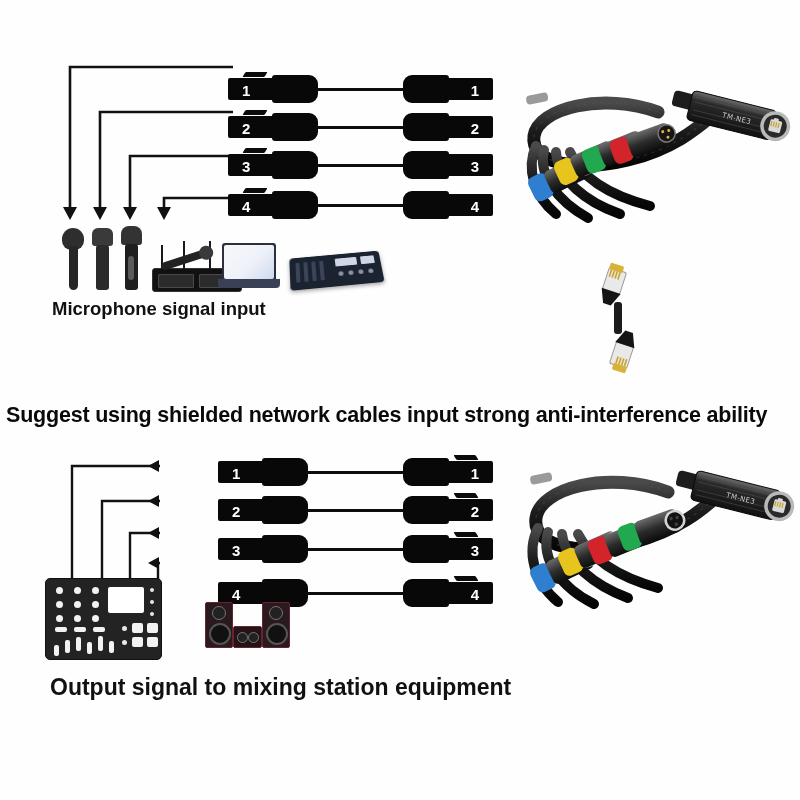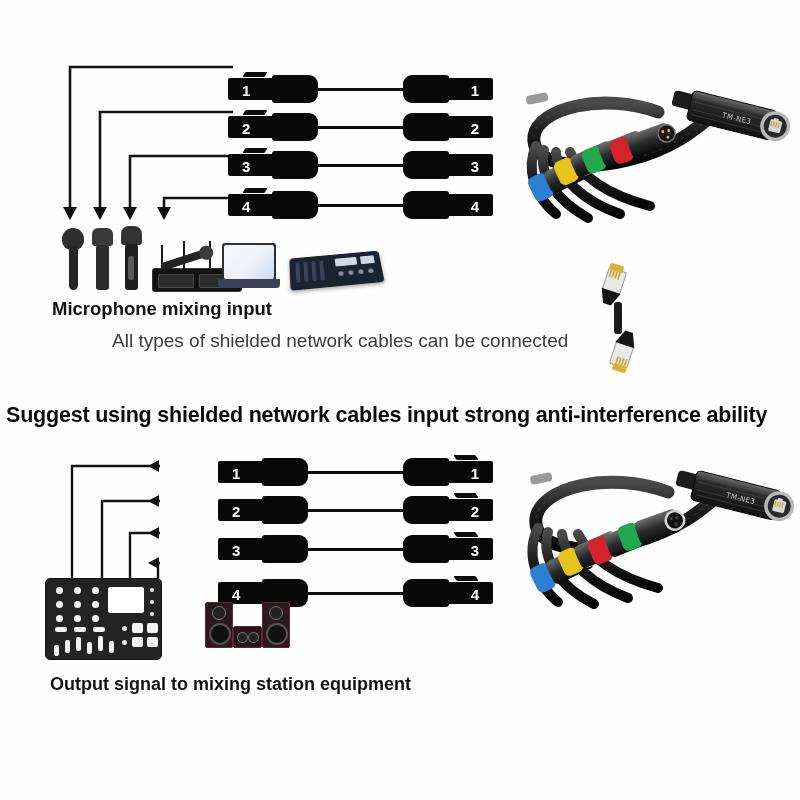--- a/index.html
+++ b/index.html
@@ -315,23 +315,22 @@
         <g fill="#c9a227">
             <rect x="101" y="11" width="1.2" height="5"></rect>
             <rect x="103.5" y="11" width="1.2" height="5"></rect>
             <rect x="106" y="11" width="1.2" height="5"></rect>
             <rect x="108.5" y="11" width="1.2" height="5"></rect>
           </g>
       </g>
     </svg>
   </div>
 
-  <div class="cap" style="left:52px;top:298px;font-size:18.5px;">Microphone mixing input</div>
-
-  <div class="sub" style="left:112px;top:330px;">All types of shielded network cables can be connected</div>
+  <div class="cap" style="left:52px;top:298px;font-size:18.5px;">Microphone signal input</div>
+
 
 
   <div class="headline" style="left:6px;top:403px;">Suggest using shielded network cables input strong anti-interference ability</div>
 
   <div class="rj45" style="left:588px;top:262px;">
     <svg width="62" height="112" viewBox="0 0 62 112">
       <g transform="translate(30,8) rotate(18)">
         <rect x="-9" y="0" width="18" height="24" rx="2" fill="#e9e9e9" stroke="#9a9a9a" stroke-width="1"></rect>
         <rect x="-9" y="-5" width="14" height="7" rx="1.5" fill="#d7b33a"></rect>
         <g fill="#c9a227">
@@ -563,15 +562,15 @@
         <g fill="#c9a227">
             <rect x="101" y="11" width="1.2" height="5"></rect>
             <rect x="103.5" y="11" width="1.2" height="5"></rect>
             <rect x="106" y="11" width="1.2" height="5"></rect>
             <rect x="108.5" y="11" width="1.2" height="5"></rect>
           </g>
       </g>
     </svg>
   </div>
 
-  <div class="cap" style="left:50px;top:674px;font-size:18px;">Output signal to mixing station equipment</div>
+  <div class="cap" style="left:50px;top:674px;font-size:23px;">Output signal to mixing station equipment</div>
 
 </div>
 
 </body></html>

